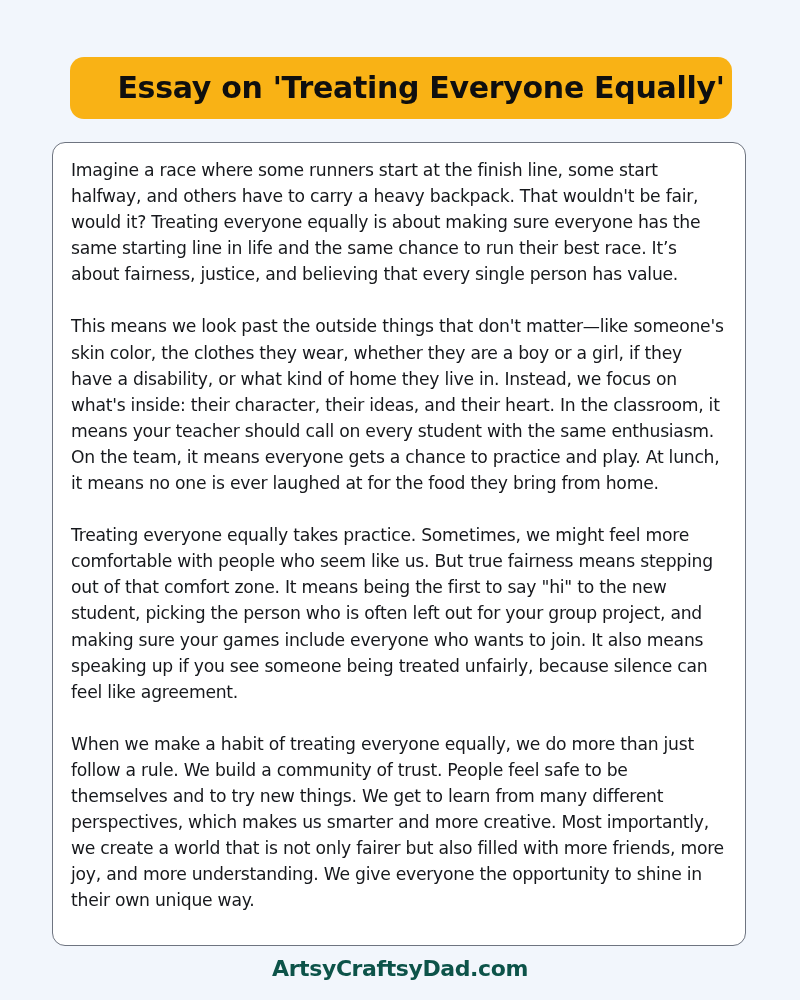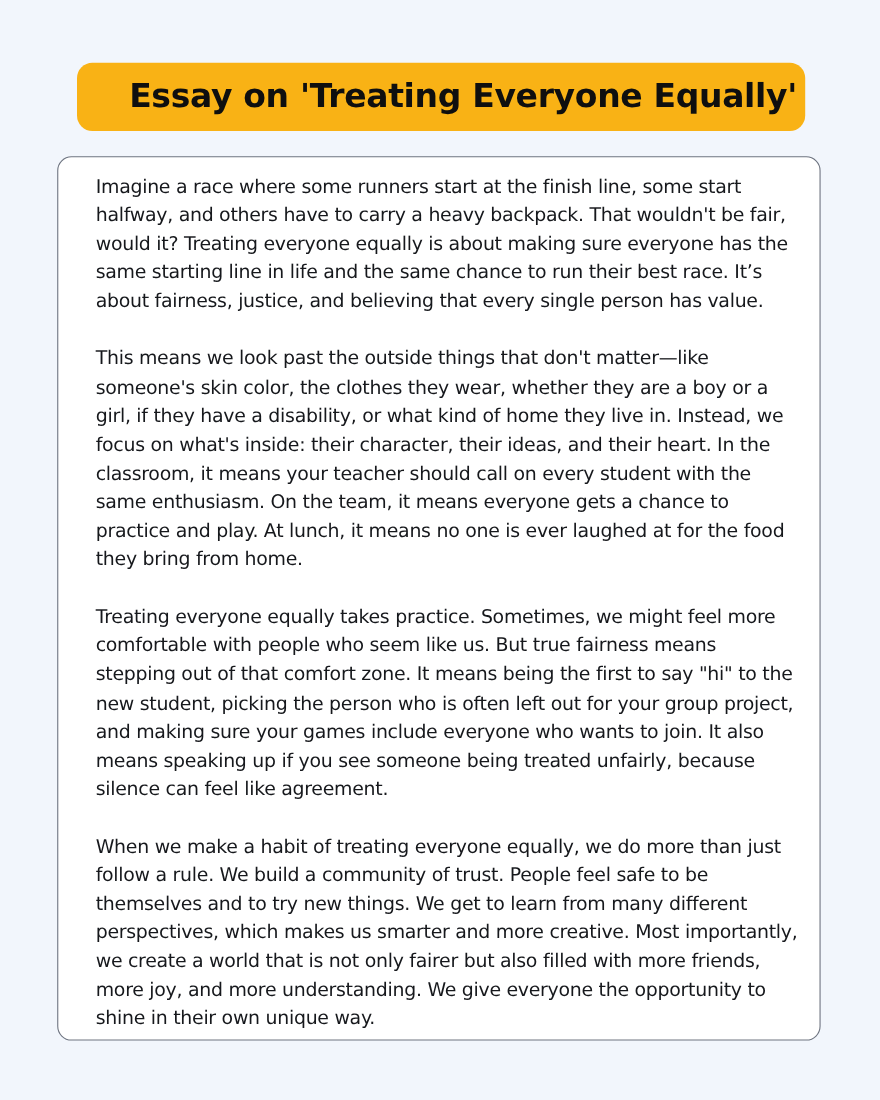--- a/index.html
+++ b/index.html
@@ -50,21 +50,21 @@
   .essay-card {
     position: absolute;
     left: 52px;
     top: 142px;
     width: 694px;
     height: 804px;
     background: #ffffff;
     border: 1.6px solid #6e7480;
     border-radius: 13px;
     box-sizing: border-box;
-    padding: 14px 18px 10px 34px;
+    padding: 14px 18px 10px 18px;
     overflow: hidden;
   }
   .essay-body {
     font-family: "DejaVu Sans", sans-serif;
     font-size: 17.2px;
     line-height: 26.1px;
     color: #16181c;
     letter-spacing: -0.25px;
   }
   .essay-body p {
@@ -103,14 +103,17 @@
 
   <div class="essay-card">
     <div class="essay-body">
       <p>Imagine a race where some runners start at the finish line, some start halfway, and others have to carry a heavy backpack. That wouldn't be fair, would it? Treating everyone equally is about making sure everyone has the same starting line in life and the same chance to run their best race. It’s about fairness, justice, and believing that every single person has value.</p>
       <p>This means we look past the outside things that don't matter—like someone's skin color, the clothes they wear, whether they are a boy or a girl, if they have a disability, or what kind of home they live in. Instead, we focus on what's inside: their character, their ideas, and their heart. In the classroom, it means your teacher should call on every student with the same enthusiasm. On the team, it means everyone gets a chance to practice and play. At lunch, it means no one is ever laughed at for the food they bring from home.</p>
       <p>Treating everyone equally takes practice. Sometimes, we might feel more comfortable with people who seem like us. But true fairness means stepping out of that comfort zone. It means being the first to say "hi" to the new student, picking the person who is often left out for your group project, and making sure your games include everyone who wants to join. It also means speaking up if you see someone being treated unfairly, because silence can feel like agreement.</p>
       <p>When we make a habit of treating everyone equally, we do more than just follow a rule. We build a community of trust. People feel safe to be themselves and to try new things. We get to learn from many different perspectives, which makes us smarter and more creative. Most importantly, we create a world that is not only fairer but also filled with more friends, more joy, and more understanding. We give everyone the opportunity to shine in their own unique way.</p>
     </div>
   </div>
 
+  <div class="site-footer">
+    <span class="site-footer-text">ArtsyCraftsyDad.com</span>
+  </div>
 
 </div>
 
 </body></html>

